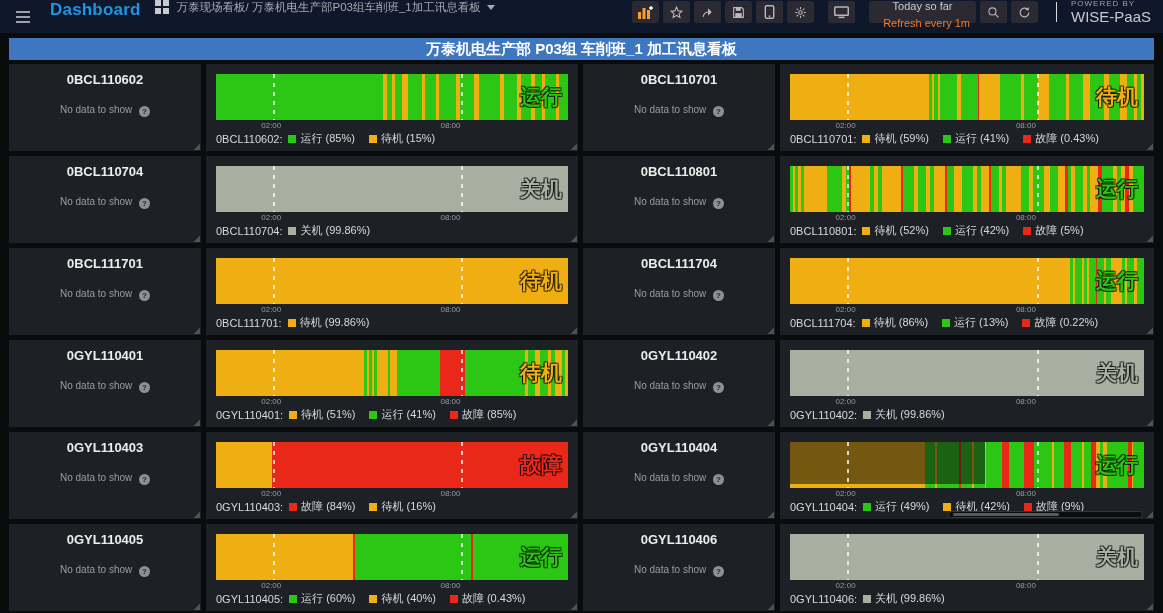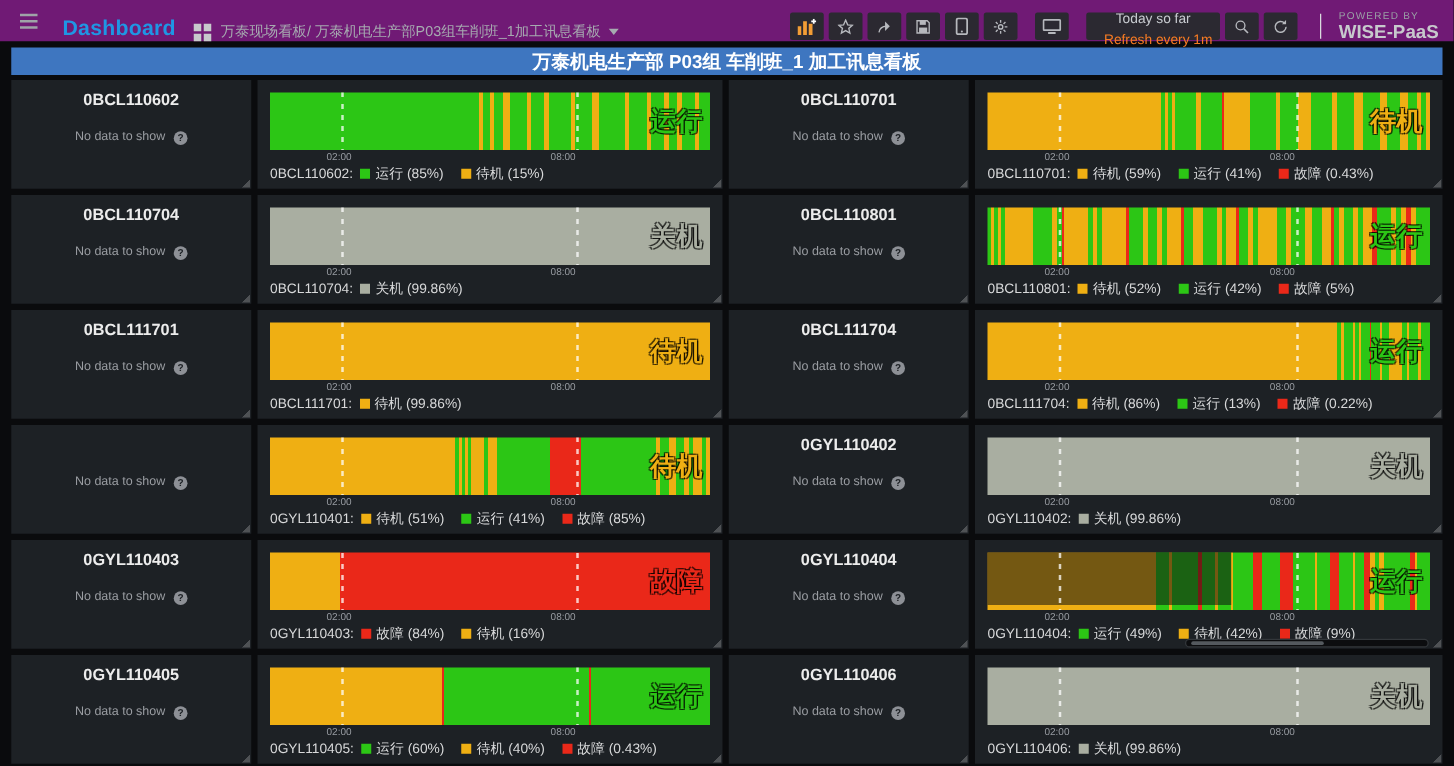--- a/index.html
+++ b/index.html
@@ -1,37 +1,37 @@
 <!DOCTYPE html>
 <html><head>
 <meta charset="utf-8">
 <style>
   * { margin:0; padding:0; box-sizing:border-box; }
   html,body { width:1163px; height:613px; overflow:hidden; background:#0a0b0d;
     font-family:"Liberation Sans","DejaVu Sans",sans-serif; }
 
   
-  .navbar { height:33px; background:#701a75; display:flex; align-items:flex-end; padding:0 8px; }
+  .navbar { height:33px; background:#0f172a; display:flex; align-items:flex-start; padding:0 8px; }
   .hamburger { width:30px; height:33px; display:flex; flex-direction:column; justify-content:center; gap:3px; align-items:center; cursor:pointer; }
   .hamburger i { display:block; width:14px; height:2px; background:#9fa3a8; }
   .brand { color:#1f96e4; font-size:17px; font-weight:bold; margin:0 14px 0 12px; letter-spacing:.2px; }
   .bc-grid { display:inline-grid; grid-template-columns:6px 6px; gap:2px; margin-right:8px; }
   .bc-grid i { width:6px; height:6px; background:#c7c9cc; }
   .breadcrumb { color:#a6aab0; font-size:11.5px; }
   .caret { display:inline-block; margin-left:6px; border-left:4px solid transparent; border-right:4px solid transparent; border-top:5px solid #a6aab0; vertical-align:middle; }
   .nav-right { margin-left:auto; display:flex; align-items:center; gap:4px; }
   .nv-btn { height:22px; min-width:27px; padding:0 6px; background:#2b2931; border-radius:2px; display:flex; align-items:center; justify-content:center; gap:5px; cursor:pointer; }
   .nv-btn svg { display:block; }
   .tv-btn { margin-left:10px; }
   .time-btn { margin-left:10px; font-size:11px; color:#c9ccd1; white-space:nowrap;flex-direction:column; }
   .time-btn .refresh-txt { color:#f77b23; margin-left:8px; }
   .pp-divider { width:1px; height:20px; background:#d9dbde; margin:0 10px 0 14px; }
   .powered { line-height:1; padding-right:4px; }
   .powered .pp-top { font-size:8px; color:#9aa0a6; letter-spacing:1px; }
-  .powered .pp-brand { font-size:15px; font-weight:bold; color:#c7c9cc; margin-top:1px; }
+  .powered .pp-brand { font-size:15px; font-weight:normal; color:#c7c9cc; margin-top:1px; }
 
   
   .title-bar { margin:5px 9px 4px 9px; height:22px; background:#3e76c0; color:#fff;
     font-size:15px; font-weight:bold; display:flex; align-items:center; justify-content:center; }
 
   
   .grid { padding:0 9px; display:grid; grid-template-rows:repeat(6,87px); row-gap:5px; }
   .row { display:grid; grid-template-columns:192px 372px 192px 1fr; column-gap:5px; }
   .panel { position:relative; background:#1d2125; }
 
@@ -329,20 +329,21 @@
           <span class="lg-item">
             <span class="chip" style="background: rgb(234, 40, 25);"></span>
             <span>故障 (0.22%)</span>
           </span>
         </div>
     <div class="resize-handle"></div>
   </div>
     </div>
     <div class="row">
       <div class="panel mini">
+    <div class="mini-title">0GYL110401</div>
     <div class="nodata"><span class="nd-txt">No data to show </span><span class="q-icon">?</span></div>
     <div class="resize-handle"></div>
   </div>
       <div class="panel chart">
     <div class="strip" style="background: linear-gradient(90deg, rgb(239, 175, 19) 0%, rgb(239, 175, 19) 42.13%, rgb(44, 198, 21) 42.13%, rgb(44, 198, 21) 42.93%, rgb(239, 175, 19) 42.93%, rgb(239, 175, 19) 43.53%, rgb(44, 198, 21) 43.53%, rgb(44, 198, 21) 44.33%, rgb(239, 175, 19) 44.33%, rgb(239, 175, 19) 44.93%, rgb(44, 198, 21) 44.93%, rgb(44, 198, 21) 45.74%, rgb(239, 175, 19) 45.74%, rgb(239, 175, 19) 48.75%, rgb(44, 198, 21) 48.75%, rgb(44, 198, 21) 49.55%, rgb(239, 175, 19) 49.55%, rgb(239, 175, 19) 51.55%, rgb(44, 198, 21) 51.55%, rgb(44, 198, 21) 63.59%, rgb(234, 40, 25) 63.59%, rgb(234, 40, 25) 70.61%, rgb(44, 198, 21) 70.61%, rgb(44, 198, 21) 87.66%, rgb(239, 175, 19) 87.66%, rgb(239, 175, 19) 88.67%, rgb(44, 198, 21) 88.67%, rgb(44, 198, 21) 90.67%, rgb(239, 175, 19) 90.67%, rgb(239, 175, 19) 92.18%, rgb(44, 198, 21) 92.18%, rgb(44, 198, 21) 94.18%, rgb(239, 175, 19) 94.18%, rgb(239, 175, 19) 95.19%, rgb(44, 198, 21) 95.19%, rgb(44, 198, 21) 96.19%, rgb(239, 175, 19) 96.19%, rgb(239, 175, 19) 98.19%, rgb(44, 198, 21) 98.19%, rgb(44, 198, 21) 99.2%, rgb(239, 175, 19) 99.2%, rgb(239, 175, 19) 100%);">
       <div class="status-label" style="color: rgb(239, 175, 19);">待机</div>
     <div class="gridline" style="left: 16.5%;"></div>
           <div class="gridline" style="left: 70%;"></div>
         </div>
     <div class="ticks">

